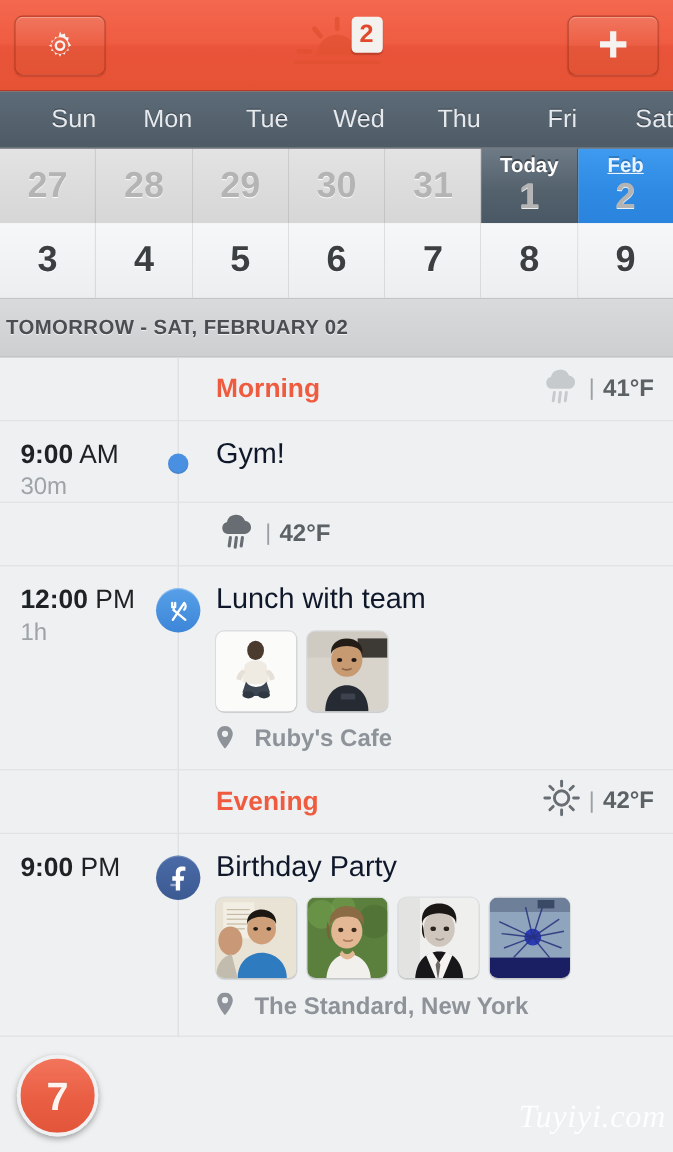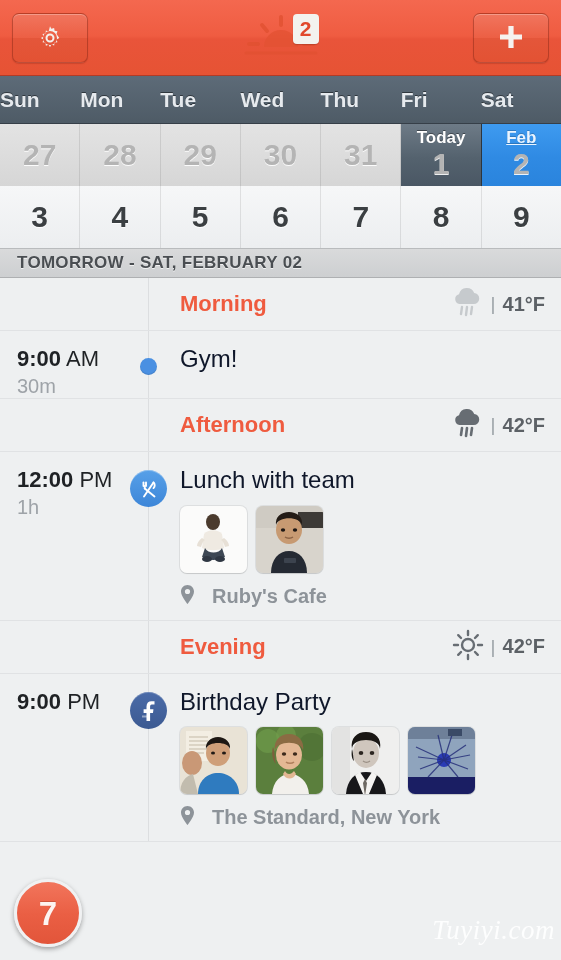--- a/index.html
+++ b/index.html
@@ -73,25 +73,25 @@
 
   
   .weekdays {
     display: flex;
     height: 47px;
     background: linear-gradient(to bottom, #5d6b78 0%, #4e5b66 100%);
     border-bottom: 1px solid #363f48;
   }
   .weekdays div {
     flex: 1;
-    text-align: left;
+    text-align: right;
     line-height: 47px;
     color: #e6eaee;
     font-size: 21px;
-    font-weight: bold;
+    font-weight: normal;
     text-shadow: 0 -1px 0 rgba(0,0,0,0.45);
   }
 
   
   .daterow {
     display: flex;
     height: 62px;
   }
   .daterow.r1 { background: #dedede; }
   .daterow.r2 { background: #f2f3f4; }
@@ -129,27 +129,27 @@
   .cell.today .num { color: #ffffff; text-shadow: 0 -1px 0 rgba(0,0,0,0.4); }
   .cell.today .lbl { color: #ffffff; text-shadow: 0 -1px 0 rgba(0,0,0,0.4); }
   .cell.selected {
     background: linear-gradient(to bottom, #3e9bf0 0%, #2f8ae3 55%, #2a84dd 100%) !important;
   }
   .cell.selected .num { color: #ffffff; text-shadow: 0 -1px 0 rgba(0,0,0,0.18); }
   .cell.selected .lbl { color: #eaf4ff; text-shadow: 0 -1px 0 rgba(0,0,0,0.18); text-decoration: underline; }
 
   
   .dayheader {
-    height: 30px;
+    height: 50px;
     background: linear-gradient(to bottom, #d9dadb 0%, #cdcfd1 100%);
     border-top: 1px solid #b9bbbd;
     border-bottom: 1px solid #aeb0b2;
     display: flex;
     align-items: center;
-    padding-left: 17px;
+    padding-left: 5px;
     box-sizing: border-box;
   }
   .dayheader span {
     font-size: 17px;
     font-weight: bold;
     color: #4a4e52;
     letter-spacing: 0.3px;
     text-shadow: 0 1px 0 rgba(255,255,255,0.7);
   }
 
@@ -460,21 +460,20 @@
       </div>
       <div class="ev-icon dot"></div>
       <div class="right">
         <div class="ev-title">Gym!</div>
       </div>
     </div>
 
     <div class="row partrow">
       <div class="left"></div>
       <div class="right">
-        <div class="part-label">Afternoon</div>
         <div class="weather">
           <span>
             <svg width="34" height="32" viewBox="0 0 34 32">
               <path fill="#676d73" d="M9.5 18h14.3a5.5 5.5 0 00.4-10.98A8 8 0 009 8.2 5 5 0 009.5 18z"></path>
               <g stroke="#676d73" stroke-width="2.6" stroke-linecap="round">
                 <line x1="12" y1="21" x2="11" y2="28"></line>
                 <line x1="17" y1="21" x2="16" y2="29"></line>
                 <line x1="22" y1="21" x2="21" y2="28"></line>
               </g>
             </svg>

